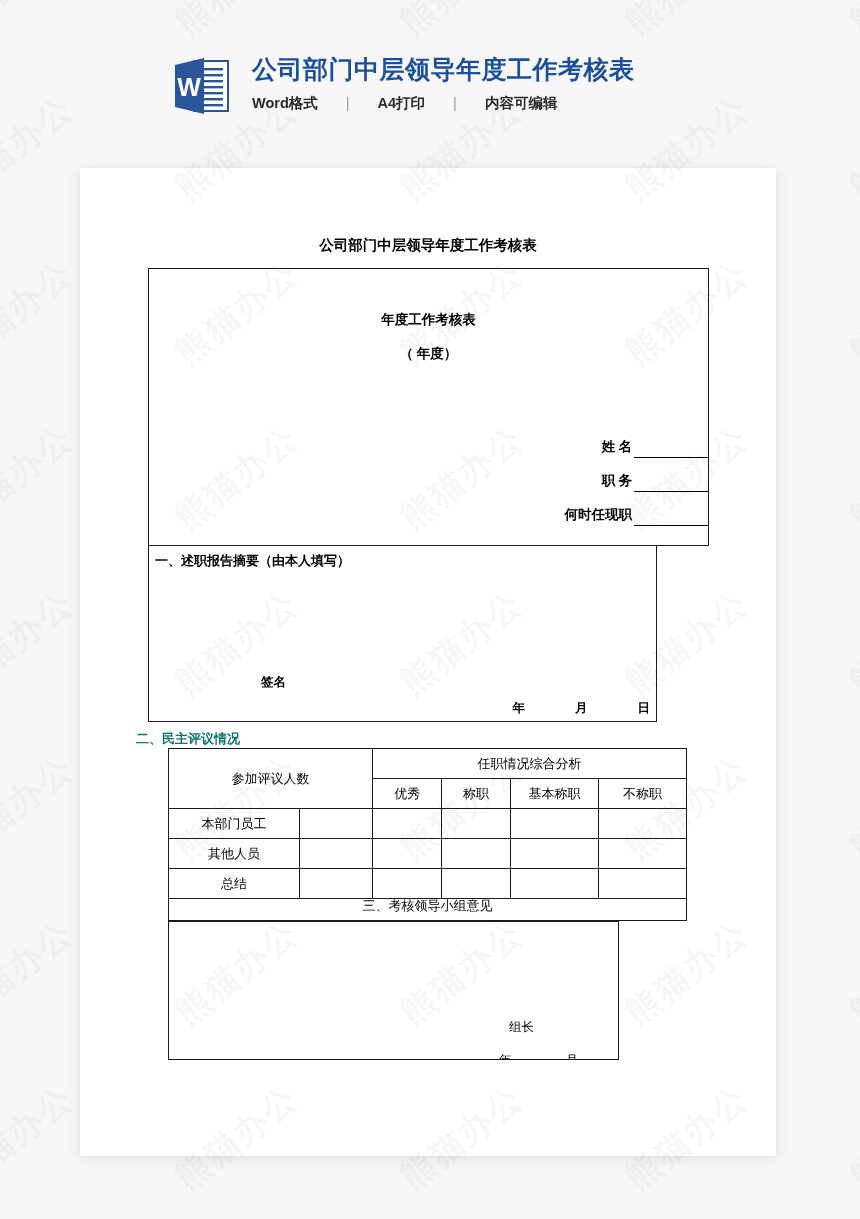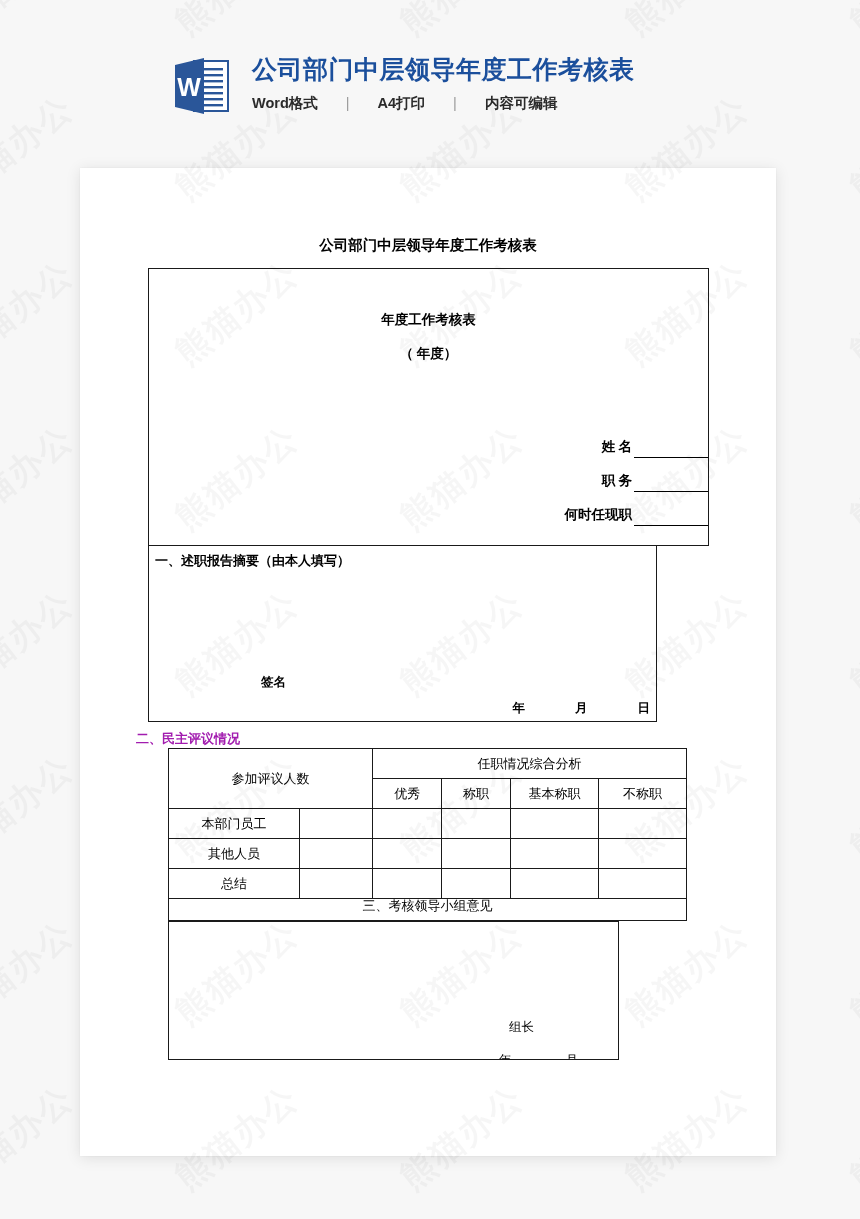--- a/index.html
+++ b/index.html
@@ -183,21 +183,21 @@
     color: #000;
   }
 
   
   .sec2-title {
     position: absolute;
     left: 56px; top: 562px;
     font-family: "Liberation Serif", "DejaVu Serif", serif;
     font-size: 13px;
     font-weight: 700;
-    color: #a21caf;
+    color: #0f766e;
   }
 
   
   .eval-table {
     position: absolute;
     left: 88px; top: 580px;
     width: 519px;
     border-collapse: collapse;
     font-family: "Liberation Serif", "DejaVu Serif", serif;
     font-size: 13px;

